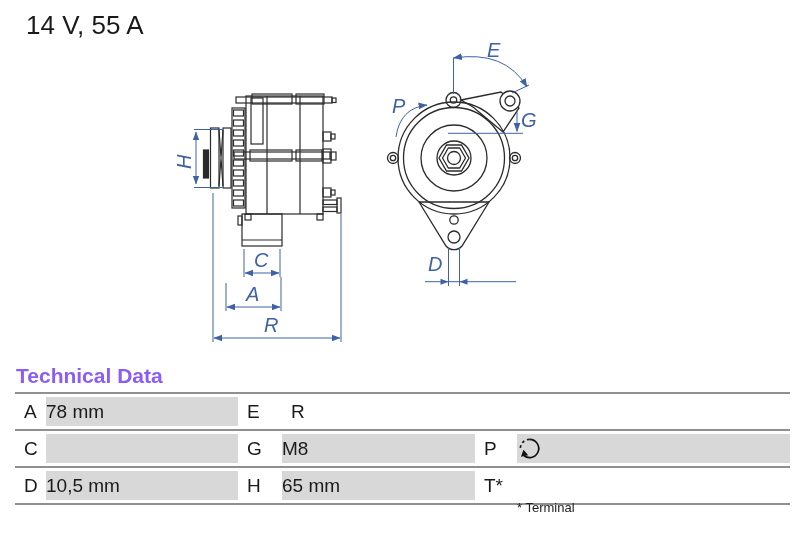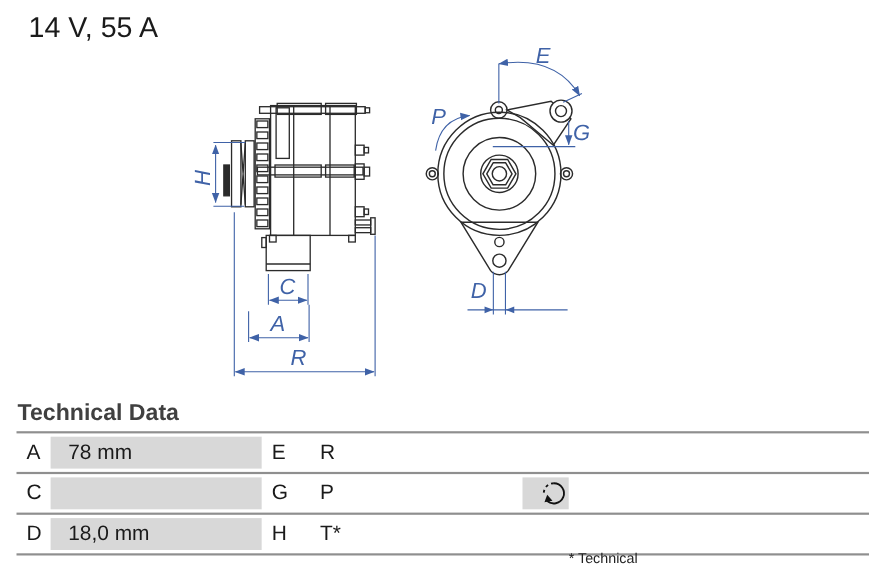--- a/index.html
+++ b/index.html
@@ -1,27 +1,27 @@
 <!DOCTYPE html>
 <html><head>
 <meta charset="utf-8">
 <style>
   html,body{margin:0;padding:0;background:#fff;}
   .page{position:relative;width:800px;height:533px;background:#fff;overflow:hidden;
         font-family:"Liberation Sans", sans-serif;color:#1a1a1a;}
   .title{position:absolute;left:26px;top:10px;font-size:26px;color:#1a1a1a;}
   .drawing-svg{position:absolute;left:0;top:0;}
-  .th-heading{position:absolute;left:16px;top:364px;font-size:21px;font-weight:bold;color:#404040;}
+  .th-heading{position:absolute;left:16px;top:364px;font-size:21px;font-weight:bold;color:#8b5cf6;}
   .tech-table{position:absolute;left:15px;top:392px;width:775px;}
   .t-row{display:grid;grid-template-columns:31px 192px 44px 193px 42px 273px;
          border-top:2px solid #8f8f8f;padding:3px 0;height:29px;}
   .t-row.last{border-bottom:2px solid #8f8f8f;}
   .cell{display:flex;align-items:center;font-size:19px;color:#1a1a1a;}
   .cell.label{background:#fff;padding-left:9px;}
-  .cell.value{background:#d8d8d8;padding-left:16px;}
+  .cell.value{background:#d8d8d8;padding-left:0;}
   .footnote{position:absolute;left:517px;top:500px;font-size:13px;color:#222;}
   .dimtext{fill:#3f62a7;font-family:"Liberation Sans",sans-serif;font-style:italic;font-size:20px;}
 </style>
 </head>
 <body>
 
 <div class="page">
 
   <div class="title">14 V, 55 A</div>
 
@@ -148,32 +148,34 @@
     <div class="t-row">
       <div class="cell label">A</div>
       <div class="cell value">78 mm</div>
       <div class="cell label">E</div>
       <div class="cell label">R</div>
     </div>
     <div class="t-row">
       <div class="cell label">C</div>
       <div class="cell value"></div>
       <div class="cell label">G</div>
+      <div class="cell value">M8</div>
       <div class="cell label">P</div>
       <div class="cell value">
         <svg width="25" height="25" viewBox="0 0 24 24">
           <path d="M12,3.2 A8.8,8.8 0 0 0 3.2,12" fill="none" stroke="#111" stroke-width="1.6" stroke-dasharray="2.5,2.8"></path>
           <path d="M12,3.2 A8.8,8.8 0 1 1 5.8,18.2" fill="none" stroke="#111" stroke-width="1.6"></path>
           <path d="M3.8,19.8 L10.8,18.4 L6.2,13.2 z" fill="#111"></path>
         </svg>
       </div>
     </div>
     <div class="t-row last">
       <div class="cell label">D</div>
-      <div class="cell value">18,0 mm</div>
+      <div class="cell value">10,5 mm</div>
       <div class="cell label">H</div>
+      <div class="cell value">65 mm</div>
       <div class="cell label">T*</div>
     </div>
   </div>
 
-  <div class="footnote">* Technical</div>
+  <div class="footnote">* Terminal</div>
 
 </div>
 
 </body></html>

